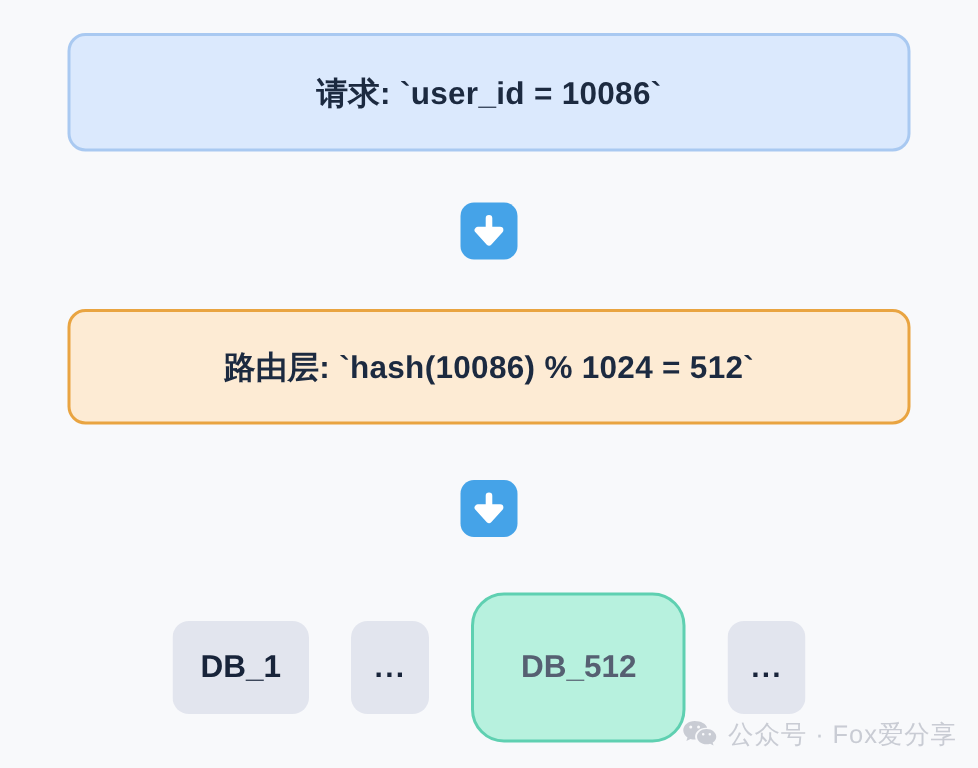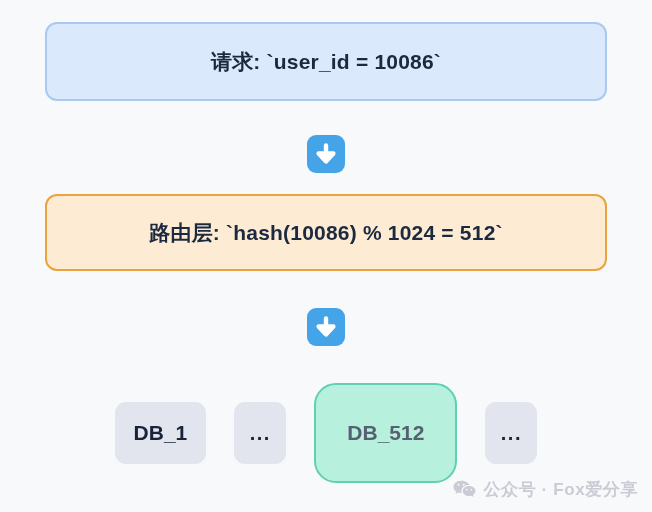--- a/index.html
+++ b/index.html
@@ -43,21 +43,21 @@
     height: 79px;
     margin-top: 22px;
     background: #dbe9fd;
     border-color: #a9c9f1;
     color: #1c2a40;
     font-size: 21px;
   }
 
   .stage-router {
     height: 77px;
-    margin-top: 21px;
+    margin-top: 33px;
     background: #fdebd4;
     border-color: #e9a441;
     color: #1c2a40;
     font-size: 21px;
   }
 
   
   .arrow-wrap {
     display: flex;
     align-items: center;
@@ -126,21 +126,20 @@
     right: 14px;
     bottom: 11px;
     display: flex;
     align-items: center;
     gap: 7px;
     color: #c9ccd4;
     font-size: 17px;
     letter-spacing: .6px;
     pointer-events: none;
     user-select: none;
-    font-weight: bold;
   }
   .watermark svg { display: block; }
   .watermark-text { white-space: nowrap; }
 </style>
 </head>
 <body>
 
 <div id="flow">
 
   <div class="stage stage-request">请求: `user_id = 10086`</div>

